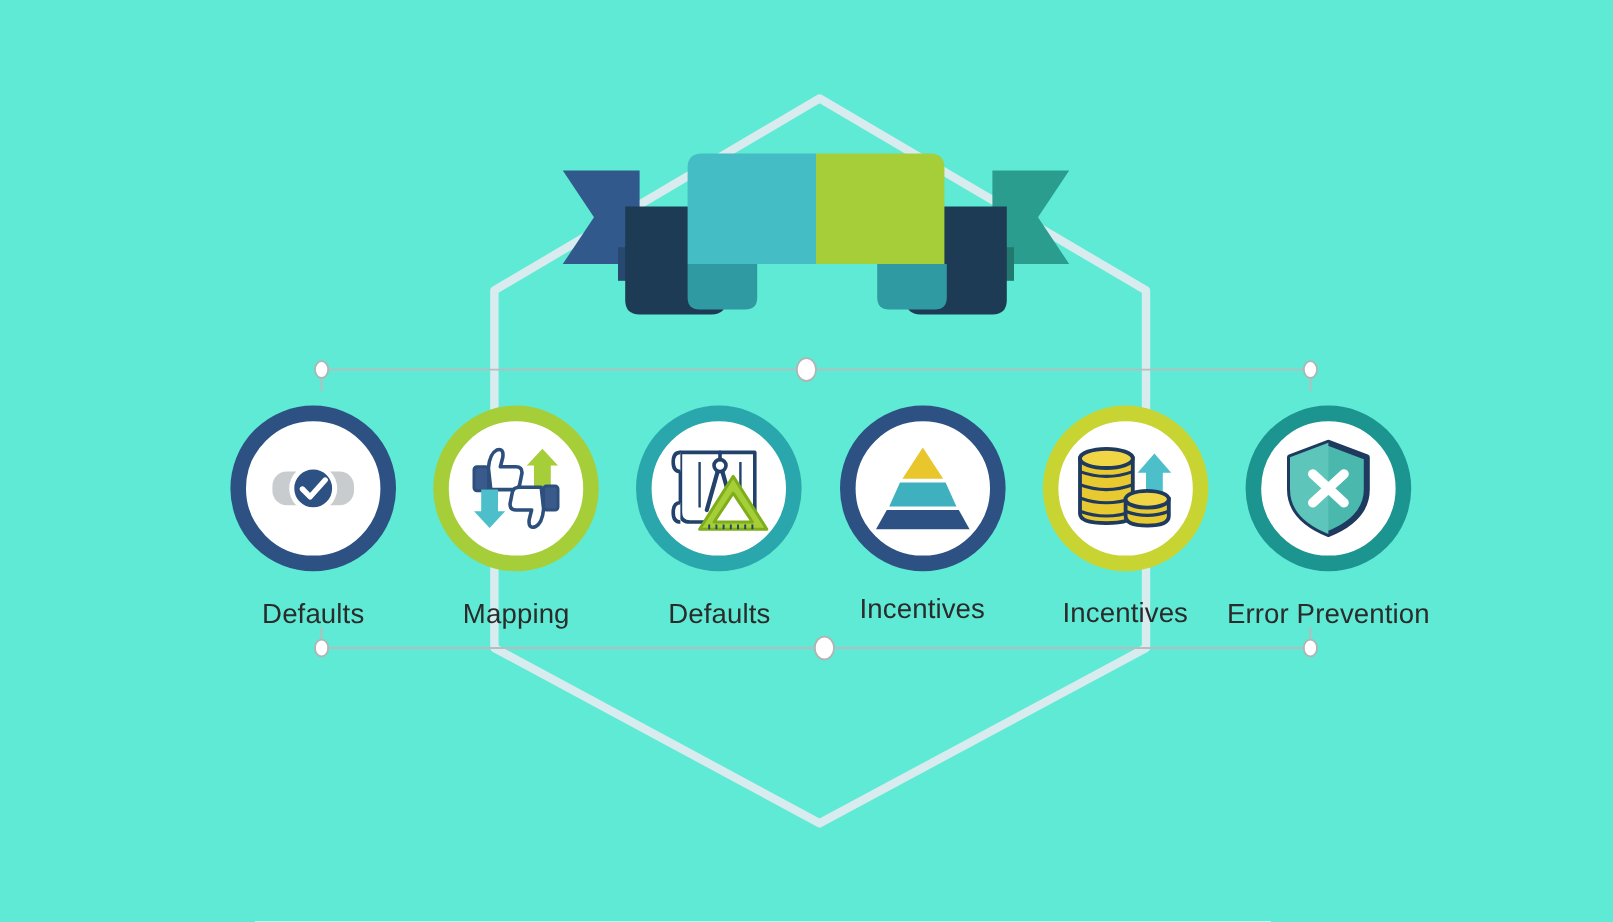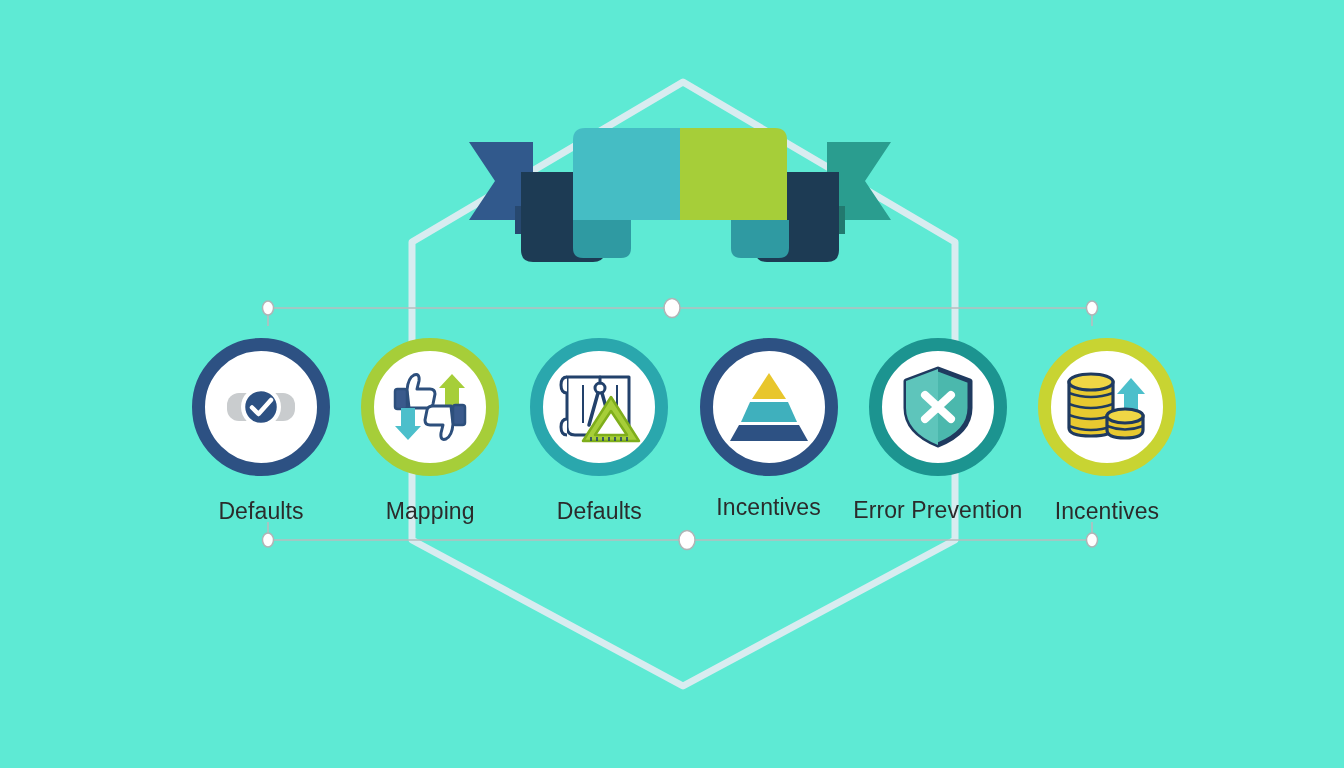--- a/index.html
+++ b/index.html
@@ -217,31 +217,20 @@
         <svg width="86" height="76" viewBox="0 0 86 76">
           <path d="M43 4 L60 30 L26 30 Z" fill="#e8c62c"></path>
           <path d="M24 33 L62 33 L71 53 L15 53 Z" fill="#3fb0bd"></path>
           <path d="M13 56 L73 56 L82 72 L4 72 Z" fill="#2d5183"></path>
         </svg>
       </div>
       <div class="item-label">Incentives</div>
     </div>
 
     <div class="item">
-      <div class="ring" style="border-color:#1c9490">
-        <svg width="80" height="86" viewBox="0 0 80 86">
-          <path d="M40 5 L72 17 L72 44 Q72 68 40 81 Q8 68 8 44 L8 17 Z" fill="#4bb8ad" stroke="#1f3a5f" stroke-width="5" stroke-linejoin="round"></path>
-          <path d="M40 5 L8 17 L8 44 Q8 68 40 81 Z" fill="#5ec5bb"></path>
-          <path d="M27 31 L53 55 M53 31 L27 55" stroke="#ffffff" stroke-width="8" stroke-linecap="round"></path>
-        </svg>
-      </div>
-      <div class="item-label">Error Prevention</div>
-    </div>
-
-    <div class="item">
       <div class="ring" style="border-color:#c8d432">
         <svg width="88" height="82" viewBox="0 0 88 82">
 
           <path d="M68 12 L82 28 L75 28 L75 50 L61 50 L61 28 L54 28 Z" fill="#4cbfcb"></path>
 
           <g>
             <rect x="6" y="16" width="44" height="46" fill="#e8c930"></rect>
             <path d="M6 16 L6 62 Q6 70 28 70 Q50 70 50 62 L50 16 Z" fill="#e8c930" stroke="#1f3a5f" stroke-width="3.2"></path>
             <ellipse cx="28" cy="16" rx="22" ry="8" fill="#f0d645" stroke="#1f3a5f" stroke-width="3.2"></ellipse>
             <g stroke="#1f3a5f" stroke-width="2.6" fill="none">
@@ -255,14 +244,25 @@
           <g>
             <path d="M44 50 L44 64 Q44 72 62 72 Q80 72 80 64 L80 50 Z" fill="#e8c930" stroke="#1f3a5f" stroke-width="3.2"></path>
             <ellipse cx="62" cy="50" rx="18" ry="7" fill="#f0d645" stroke="#1f3a5f" stroke-width="3.2"></ellipse>
             <path d="M44 60 Q62 67 80 60" stroke="#1f3a5f" stroke-width="2.6" fill="none"></path>
           </g>
         </svg>
       </div>
       <div class="item-label">Incentives</div>
     </div>
 
+    <div class="item">
+      <div class="ring" style="border-color:#1c9490">
+        <svg width="80" height="86" viewBox="0 0 80 86">
+          <path d="M40 5 L72 17 L72 44 Q72 68 40 81 Q8 68 8 44 L8 17 Z" fill="#4bb8ad" stroke="#1f3a5f" stroke-width="5" stroke-linejoin="round"></path>
+          <path d="M40 5 L8 17 L8 44 Q8 68 40 81 Z" fill="#5ec5bb"></path>
+          <path d="M27 31 L53 55 M53 31 L27 55" stroke="#ffffff" stroke-width="8" stroke-linecap="round"></path>
+        </svg>
+      </div>
+      <div class="item-label">Error Prevention</div>
+    </div>
+
   </div>
 </div>
 
 </body></html>

